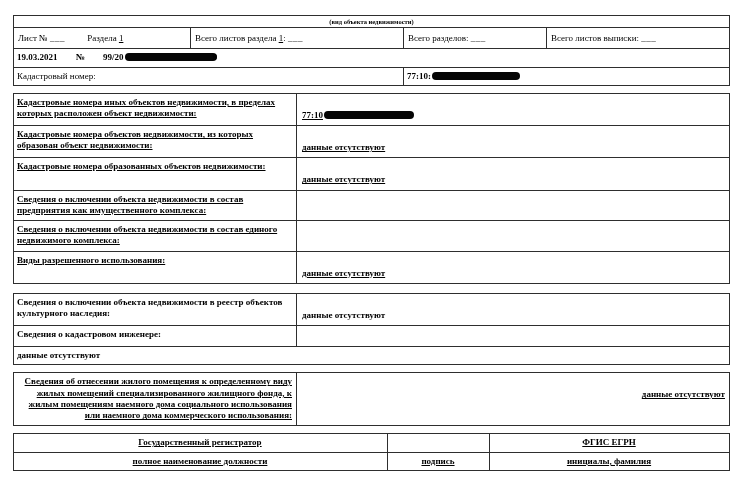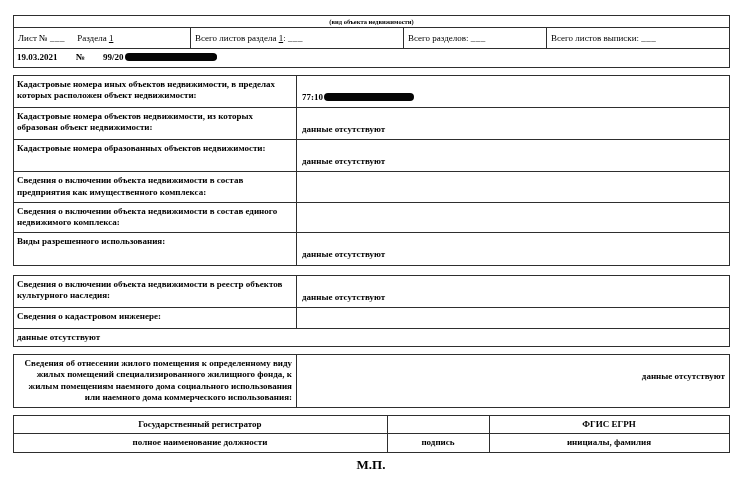--- a/index.html
+++ b/index.html
@@ -31,39 +31,39 @@
     font-weight: bold;
     font-size: 6.5px;
     padding: 2px 0;
     line-height: 1.1;
   }
   .header-tbl td { font-size: 9px; }
   .header-tbl .counts td { padding: 5px 3px 4px 4px; }
   .date-cell { font-weight: bold; padding: 4px 3px 4px 4px; margin-left: 12px; }
   .u { text-decoration: underline; font-weight: inherit; }
   .blank { letter-spacing: 0.5px; }
-  .gap1 { margin-left: 10px; }
+  .gap1 { margin-left: 20px; }
   .gap2 { margin-left: 16px; }
 
   
   .redact {
     display: inline-block;
     height: 8px;
     background: #050505;
     border-radius: 4px;
     vertical-align: -1px;
     margin-left: 1px;
   }
   .w92 { width: 92px; } .w88 { width: 88px; } .w90 { width: 90px; }
   .suffix9 { margin-left: -4px; font-weight: bold; }
 
   
   .data-tbl td.lbl { font-weight: bold; padding: 3px 4px 4px 3px; }
   .data-tbl td.val { font-weight: bold; padding: 16px 4px 4px 5px; }
-  .mt7 { margin-top: 7px; }
+  .mt7 { margin-top: 7px; text-decoration: underline; }
   .mt9 { margin-top: 9px; }
   .t3 td { line-height: 1.45; padding-bottom: 7px; text-align: right; }
   .t3 td.lbl { min-height: 64px; }
   .full-row { font-weight: bold; }
 
   
   .sig-tbl td {
     text-align: center;
     font-weight: bold;
     vertical-align: middle;
@@ -115,20 +115,26 @@
         <span class="blank">___</span>
       </td>
     </tr>
     <tr>
       <td colspan="4" class="date-cell">
         <span>19.03.2021</span>
         <span class="gap2">№</span>
         <span class="gap2">99/20</span><span class="redact w92"></span><span class="suffix9">9</span>
       </td>
     </tr>
+    <tr>
+      <td colspan="2">Кадастровый номер:</td>
+      <td colspan="2" style="font-weight:bold">
+        <span>77:10:</span><span class="redact w88"></span>
+      </td>
+    </tr>
   </tbody>
     </table>
 
   <table class="tbl data-tbl mt7">
     <colgroup>
         <col style="width:283px">
         <col style="width:433px">
       </colgroup>
     <tbody>
         <tr>

